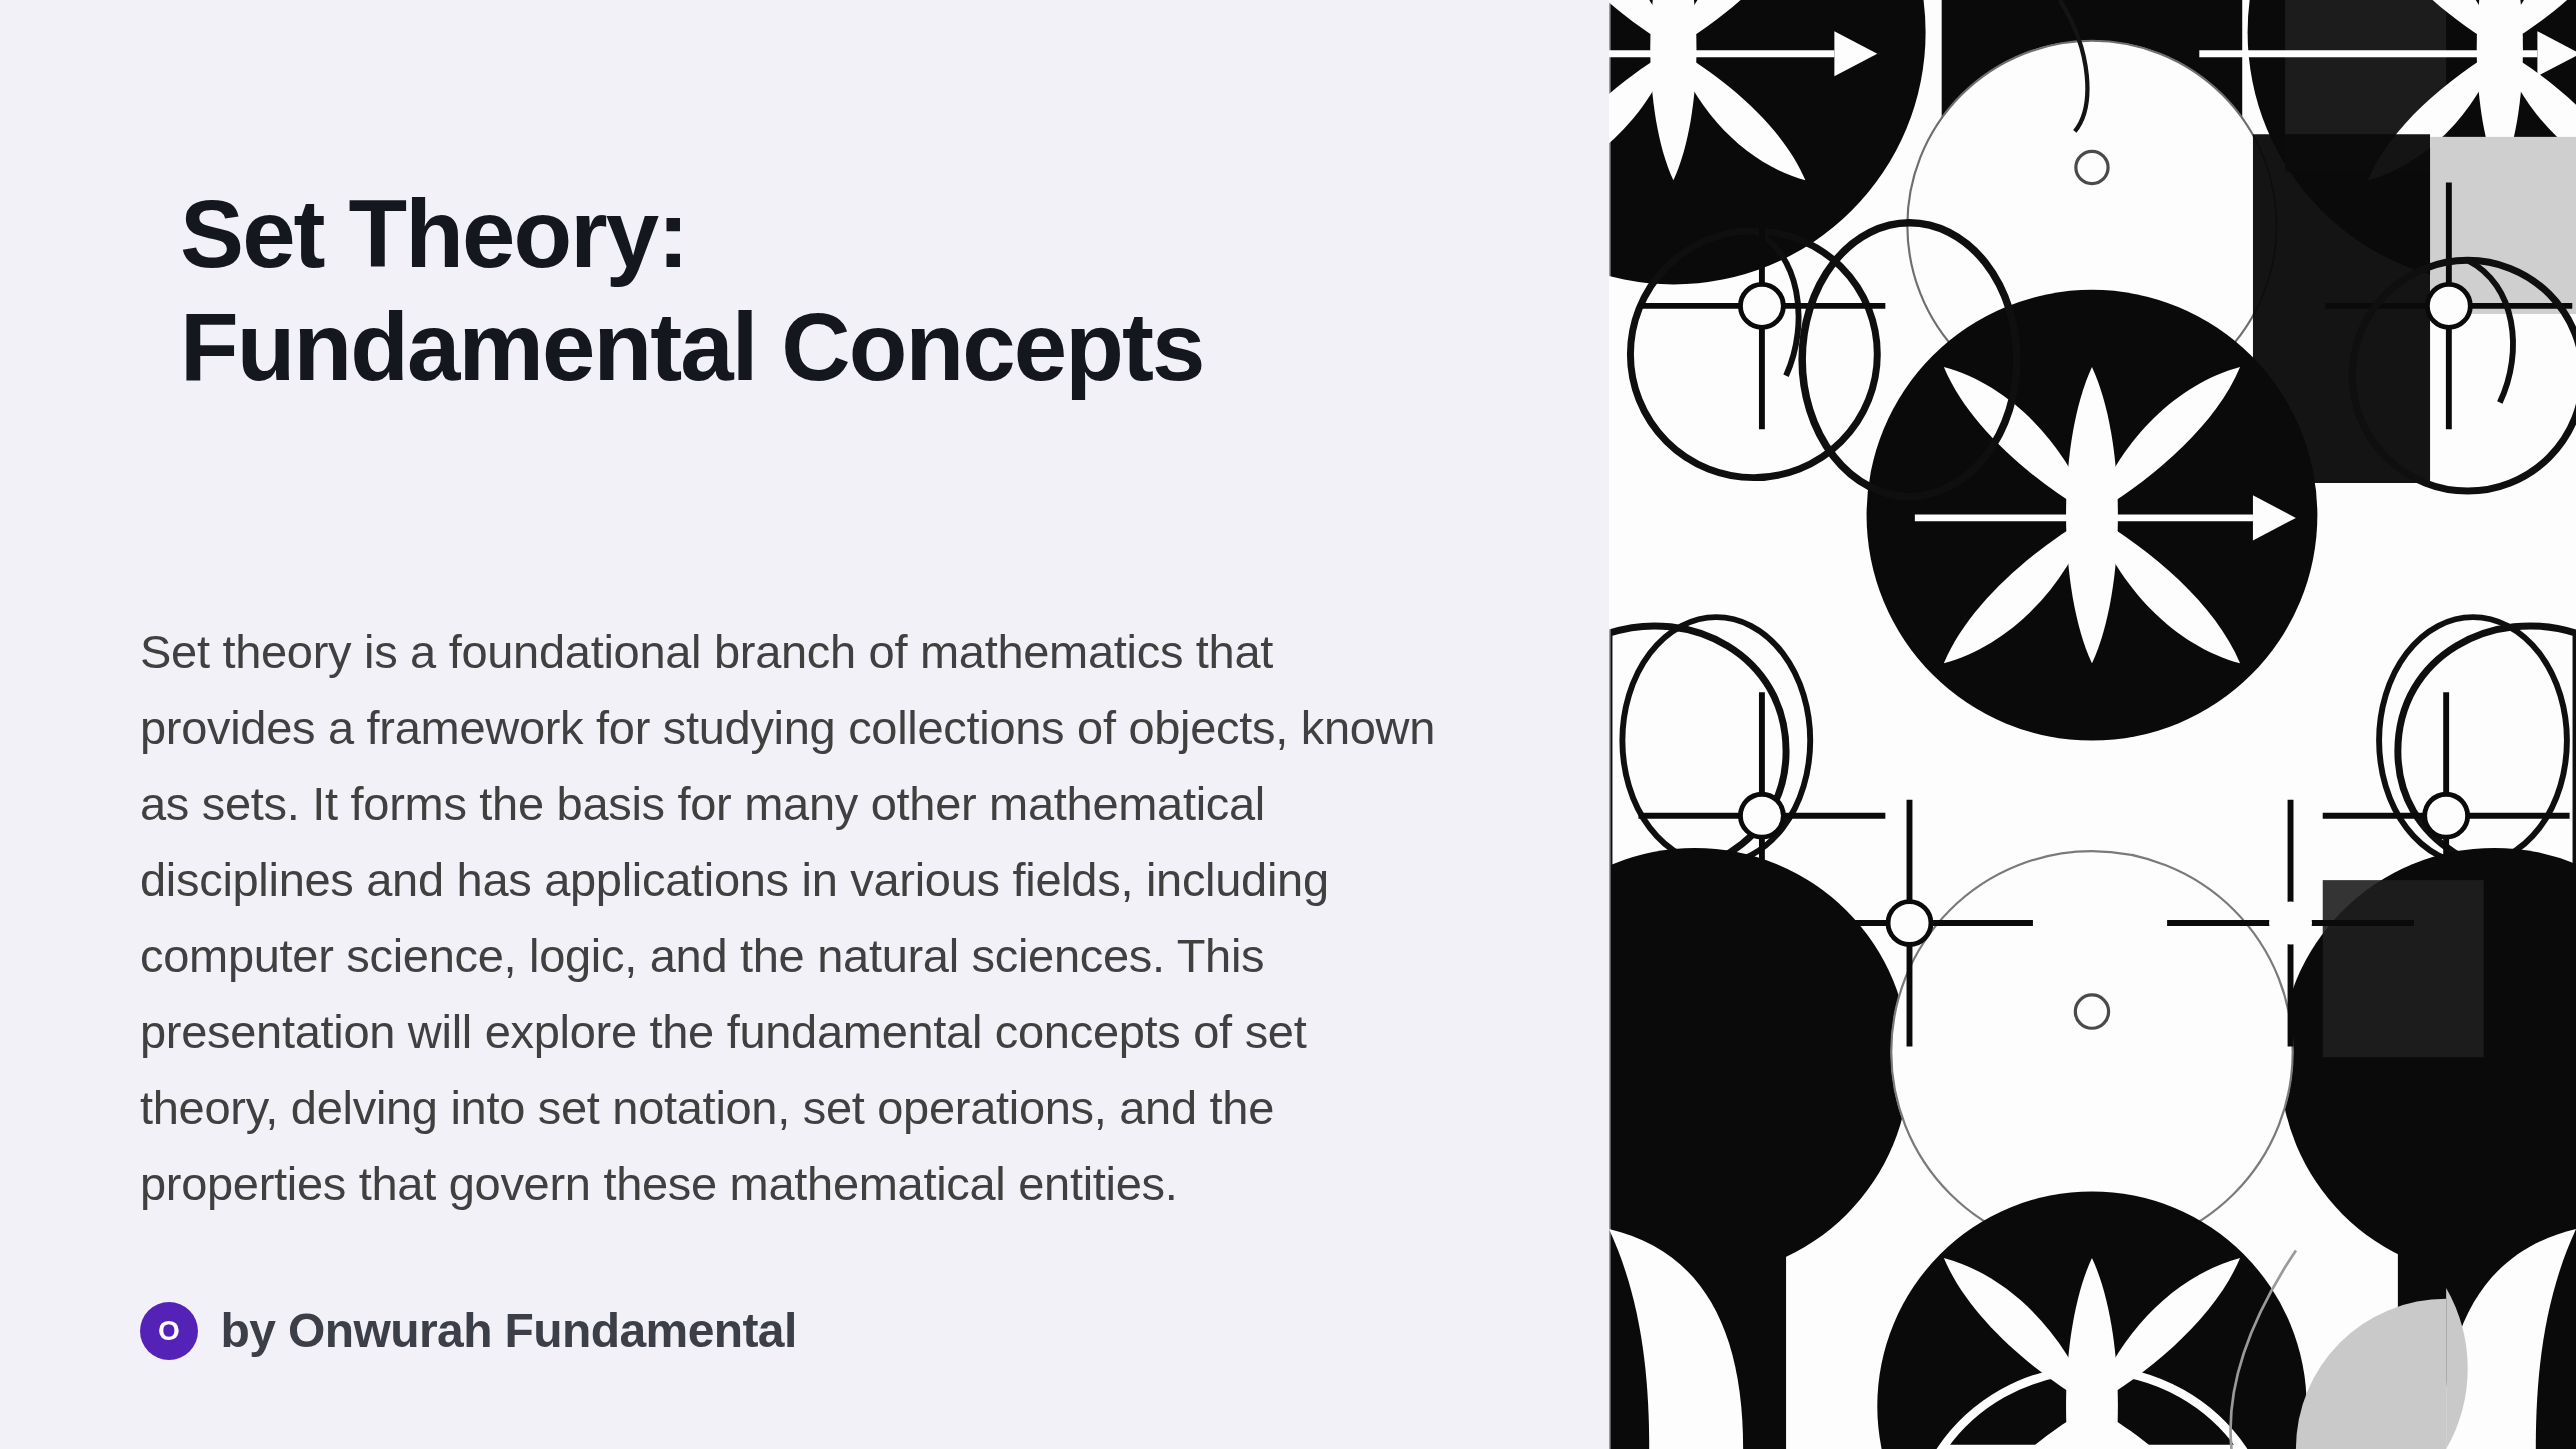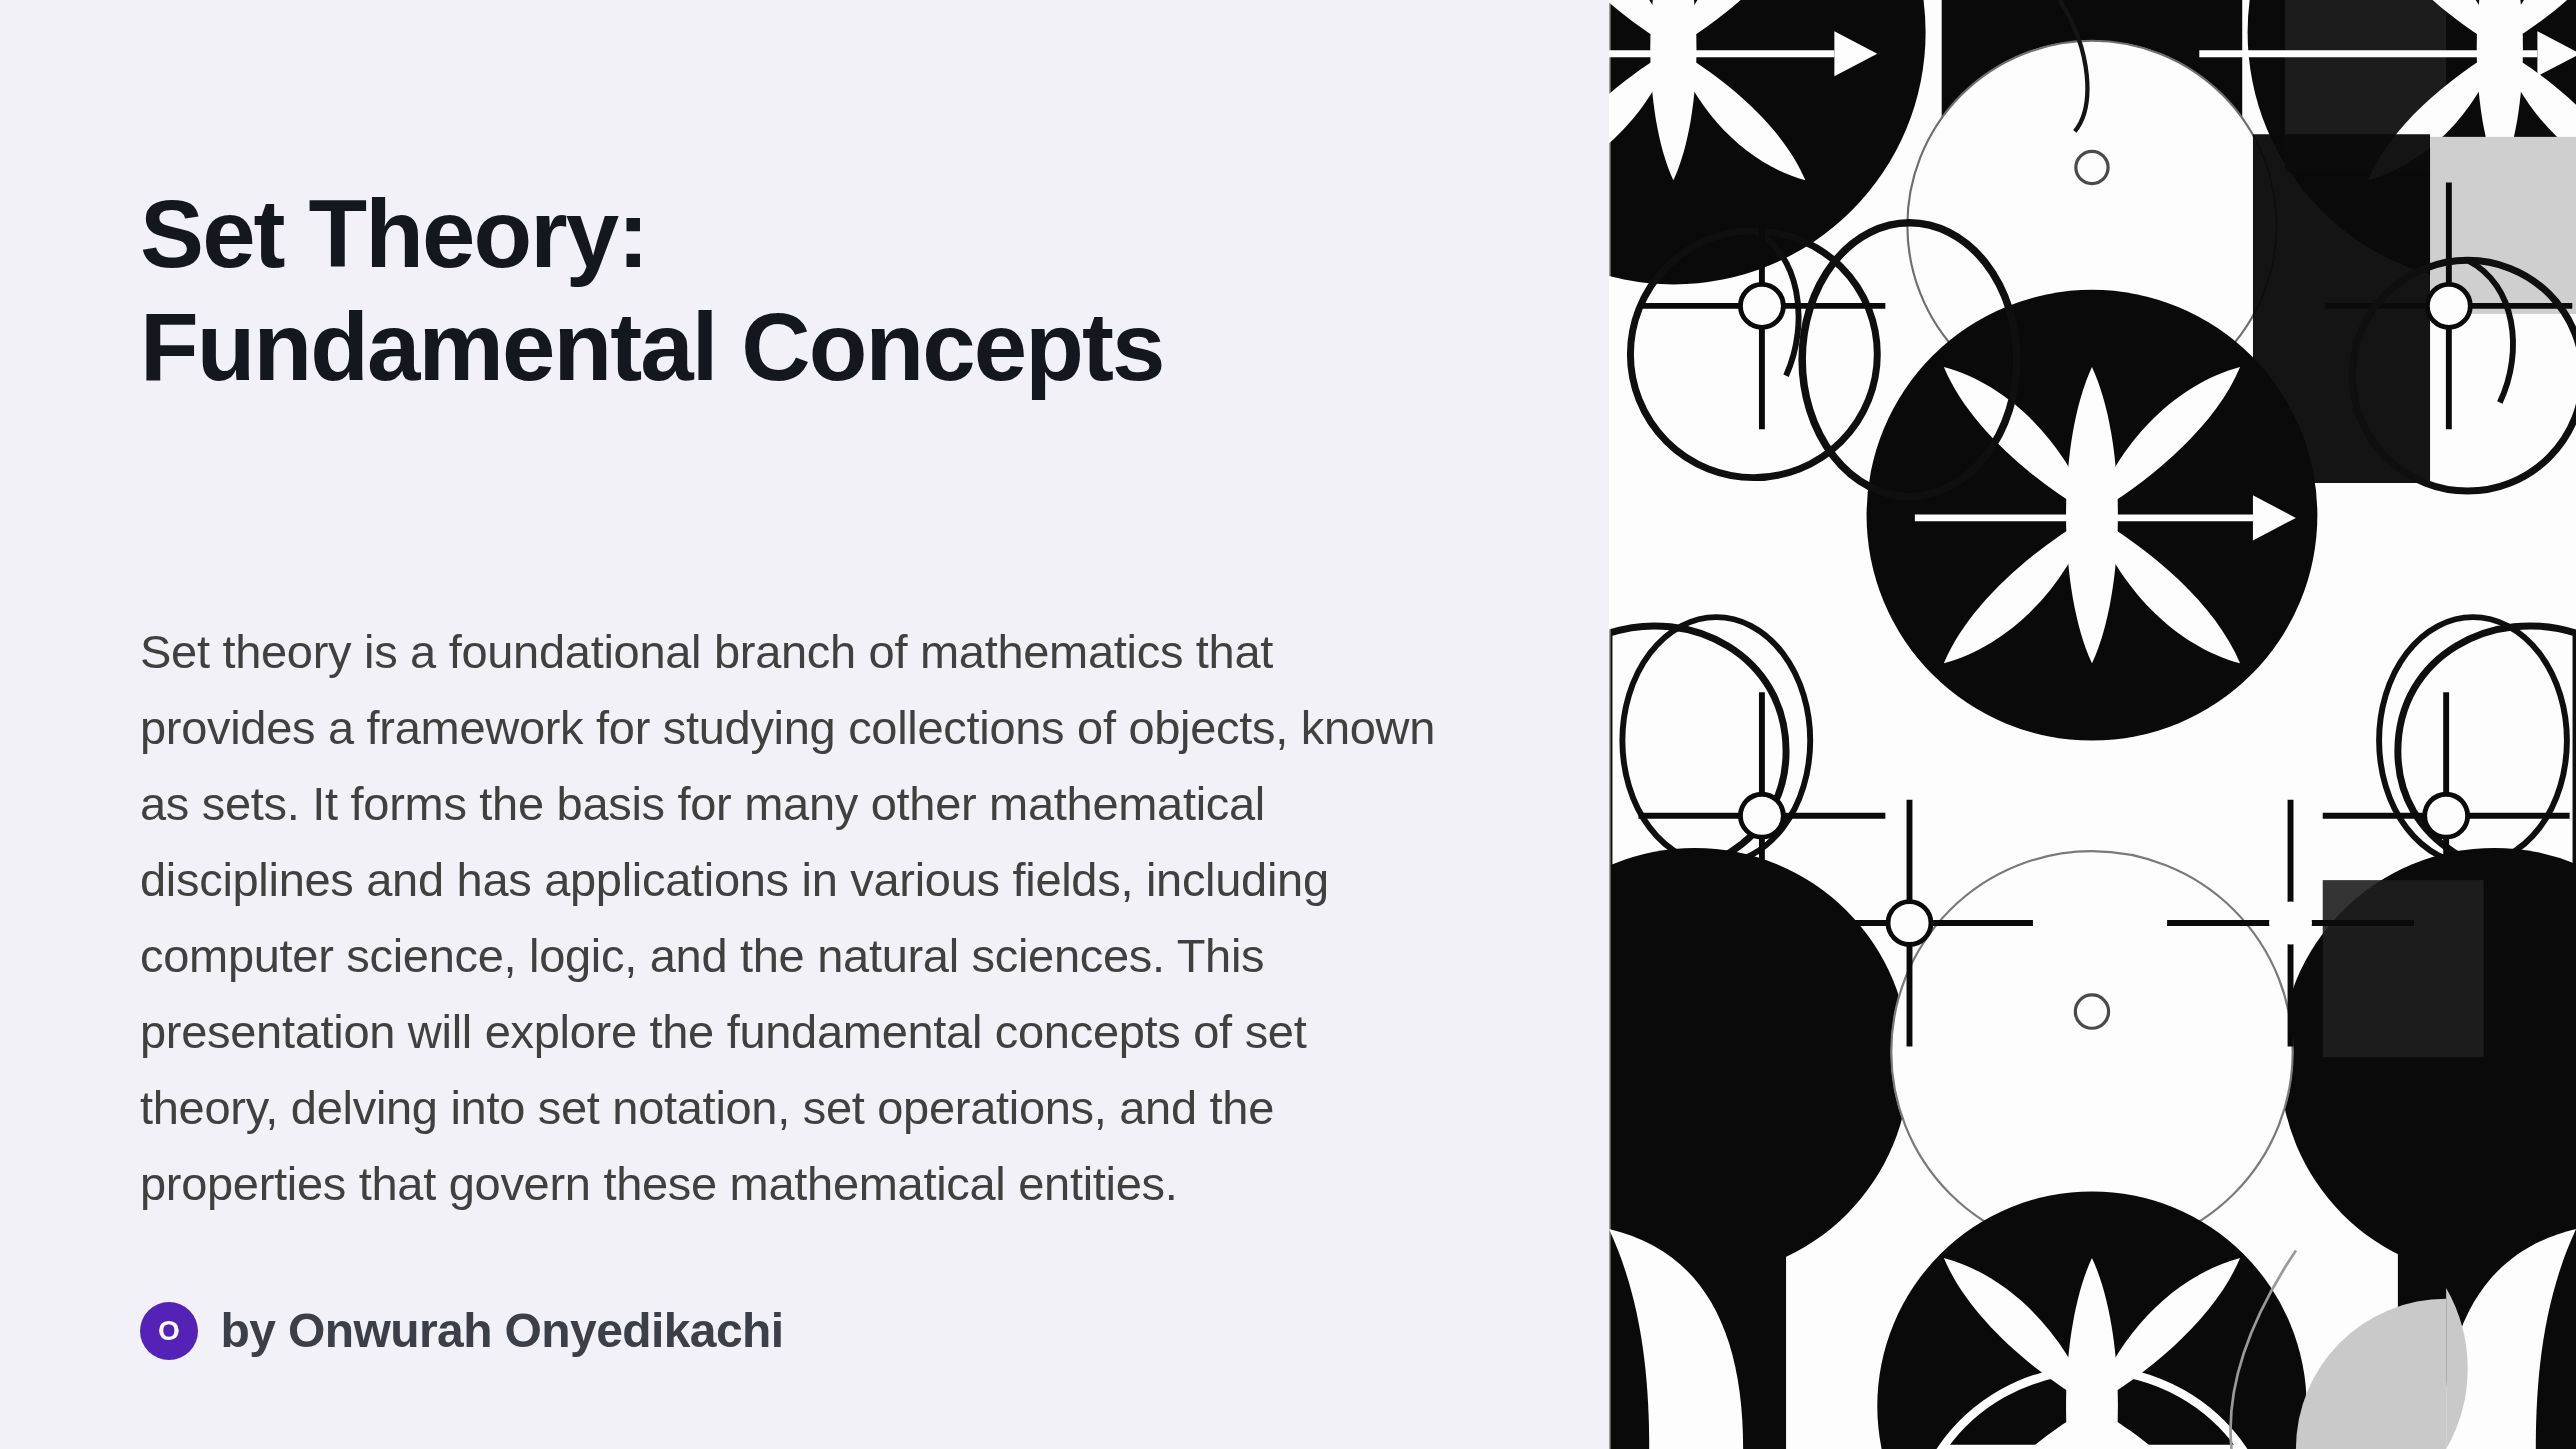--- a/index.html
+++ b/index.html
@@ -20,21 +20,21 @@
   
   .left-panel {
     position:relative;
     width:1609px; height:1449px;
     background:#F2F1F7;
     padding:177px 161px 0 140px;
     display:flex;
     flex-direction:column;
   }
 
-  .title-block { margin-bottom:0; }
+  .title-block { margin-bottom:0;margin-left:40px; }
 
   .title-line {
     font-family:"Liberation Sans", sans-serif;
     font-weight:700;
     font-size:96px;
     line-height:1.18;
     letter-spacing:-1.9px;
     color:#15171F;
     white-space:nowrap;
   }
@@ -104,21 +104,21 @@
       <div class="title-line">Set Theory:</div>
       <div class="title-line">Fundamental Concepts</div>
     </div>
 
     <p class="body-copy">Set theory is a foundational branch of mathematics that provides a framework for studying collections of objects, known as sets. It forms the basis for many other mathematical disciplines and has applications in various fields, including computer science, logic, and the natural sciences. This presentation will explore the fundamental concepts of set theory, delving into set notation, set operations, and the properties that govern these mathematical entities.</p>
 
     <div class="byline">
       <div class="avatar">
         <span class="avatar-letter">O</span>
       </div>
-      <div class="byline-name">by Onwurah Onyedikachi</div>
+      <div class="byline-name">by Onwurah Fundamental</div>
     </div>
 
   </div>
 
   <div class="art-panel">
     <svg viewBox="0 0 1802 2700" preserveAspectRatio="xMidYMid slice">
       <defs>
 
         <g id="petalstar">
           <path d="M0,-300 C70,-150 70,150 0,300 C-70,150 -70,-150 0,-300 Z" fill="#FDFDFD"></path>

